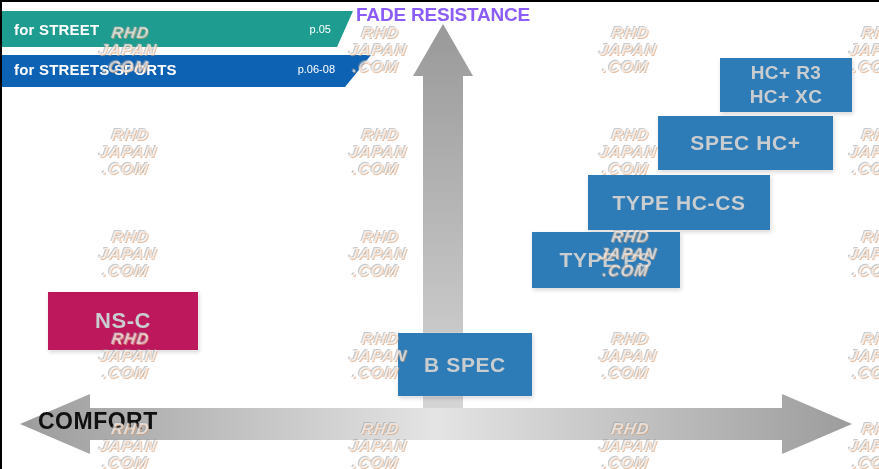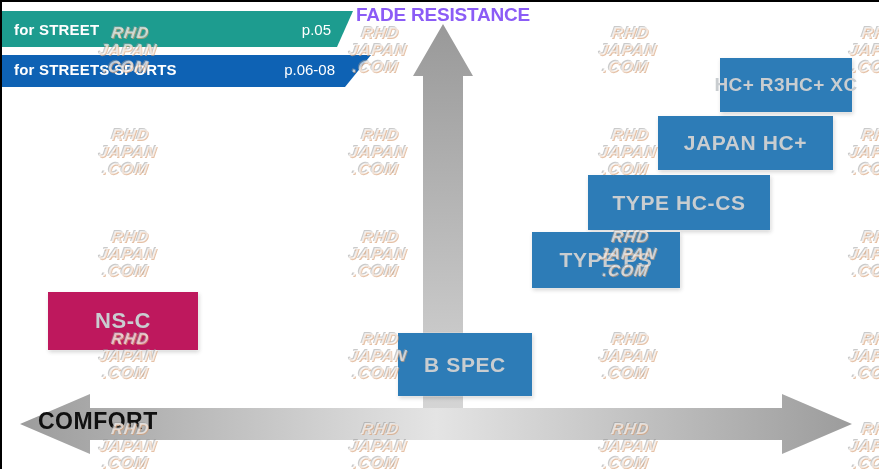--- a/index.html
+++ b/index.html
@@ -17,40 +17,40 @@
   .axis-x-left, .axis-x-right {
     position:absolute; top:408px; font-size:23px; font-weight:bold; color:#101010;
     letter-spacing:0.5px; white-space:nowrap;
   }
   .axis-x-left { left:38px; }
   .axis-x-right { left:776px; }
 
   .arrow-svg { position:absolute; }
 
   .box {
-    position:absolute; display:flex; flex-direction:row; align-items:center;
+    position:absolute; display:flex; flex-direction:column; align-items:center;
     justify-content:center; color:#c9cdd0; font-weight:bold; font-size:21px;
     letter-spacing:0.6px; text-align:center; white-space:nowrap;
     box-shadow:0 0 0 1px rgba(255,255,255,0.22), 1px 2px 4px rgba(50,50,50,0.22);
   }
   .box.blue { background:#2d7cb7; }
   .box.teal { background:#be185d; }
   #box-nsc    { left:48px;  top:292px; width:150px; height:58px; font-size:22px; }
   #box-bspec  { left:398px; top:333px; width:134px; height:63px; }
   #box-ps     { left:532px; top:232px; width:148px; height:56px; }
   #box-hccs   { left:588px; top:175px; width:182px; height:55px; }
   #box-hcplus { left:658px; top:116px; width:175px; height:54px; }
   #box-r3     { left:720px; top:58px;  width:132px; height:54px; font-size:19px; line-height:24px; letter-spacing:0.4px; }
 
   .banner {
     position:absolute; left:2px; box-sizing:border-box; display:flex;
     align-items:center; justify-content:space-between; color:#ffffff; white-space:nowrap;gap:12px;
   }
   .banner .t { font-weight:bold; font-size:15px; letter-spacing:0.2px; }
-  .banner .p { font-weight:normal; font-size:15px; }
+  .banner .p { font-weight:normal; font-size:11px; }
   #banner-street {
     top:11px; width:351px; height:36px; background:#1d9c8f;
     clip-path:polygon(0 0, 100% 0, calc(100% - 16px) 100%, 0 100%);
     padding:0 22px 0 12px;
   }
   #banner-sports {
     top:55px; width:369px; height:32px; background:#0e62b4;
     clip-path:polygon(0 0, 100% 0, calc(100% - 26px) 100%, 0 100%);
     padding:0 36px 4px 12px;
   }
@@ -92,21 +92,21 @@
   <div class="axis-y-label">FADE RESISTANCE</div>
   <div class="axis-x-left">COMFORT</div>
 
   <div class="box teal" id="box-nsc">
     <span>NS-C</span>
   </div>
   <div class="box blue" id="box-bspec">
     <span>B SPEC</span>
   </div>
   <div class="box blue" id="box-hcplus">
-    <span>JAPAN HC+</span>
+    <span>SPEC HC+</span>
   </div>
   <div class="box blue" id="box-hccs">
     <span>TYPE HC-CS</span>
   </div>
   <div class="box blue" id="box-ps">
     <span>TYPE PS</span>
   </div>
   <div class="box blue" id="box-r3">
     <span>HC+ R3</span>
     <span>HC+ XC</span>

